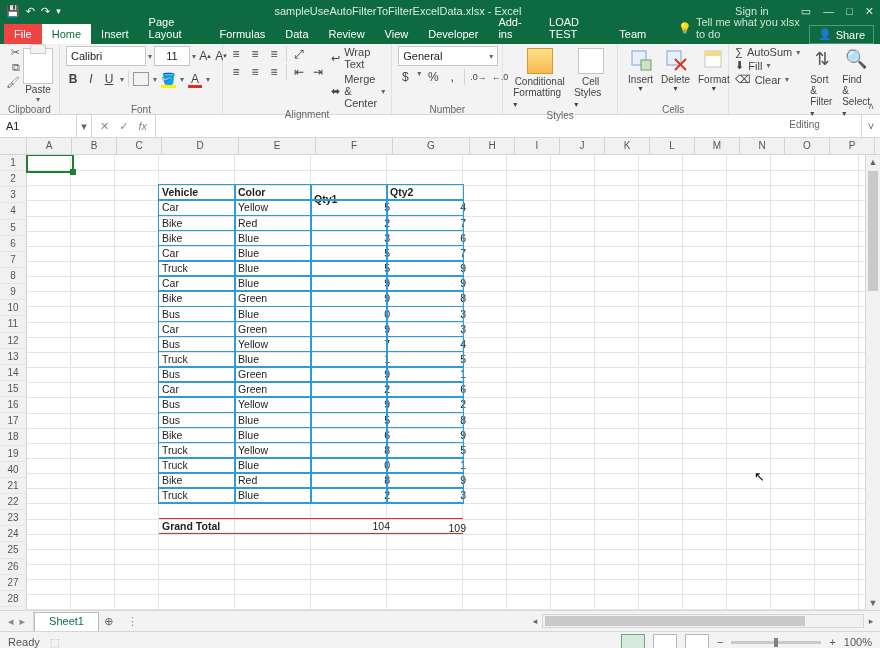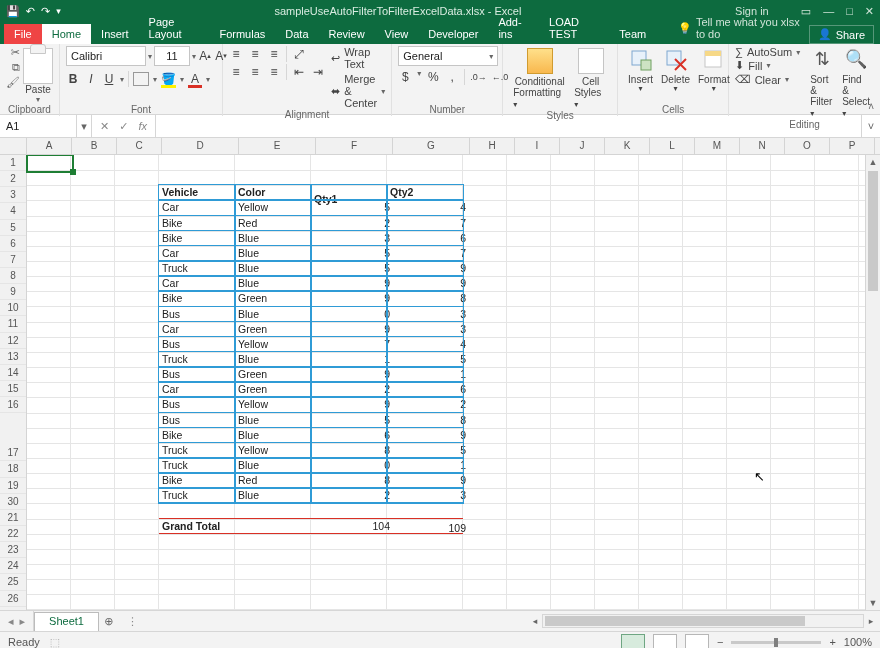--- a/index.html
+++ b/index.html
@@ -366,24 +366,24 @@
         <div class="rh" style="height: 15.15px; line-height: 15.15px;">7</div>
         <div class="rh" style="height: 15.15px; line-height: 15.15px;">8</div>
         <div class="rh" style="height: 15.15px; line-height: 15.15px;">9</div>
         <div class="rh" style="height: 15.15px; line-height: 15.15px;">10</div>
         <div class="rh" style="height: 15.15px; line-height: 15.15px;">11</div>
         <div class="rh" style="height: 15.15px; line-height: 15.15px;">12</div>
         <div class="rh" style="height: 15.15px; line-height: 15.15px;">13</div>
         <div class="rh" style="height: 15.15px; line-height: 15.15px;">14</div>
         <div class="rh" style="height: 15.15px; line-height: 15.15px;">15</div>
         <div class="rh" style="height: 15.15px; line-height: 15.15px;">16</div>
-        <div class="rh" style="height: 15.15px; line-height: 15.15px; margin-top: 32px;">17</div>
+        <div class="rh" style="height: 15.15px; line-height: 15.15px;">17</div>
         <div class="rh" style="height: 15.15px; line-height: 15.15px;">18</div>
         <div class="rh" style="height: 15.15px; line-height: 15.15px;">19</div>
-        <div class="rh" style="height: 15.15px; line-height: 15.15px;">30</div>
+        <div class="rh" style="height: 15.15px; line-height: 15.15px;">40</div>
         <div class="rh" style="height: 15.15px; line-height: 15.15px;">21</div>
         <div class="rh" style="height: 15.15px; line-height: 15.15px;">22</div>
         <div class="rh" style="height: 15.15px; line-height: 15.15px;">23</div>
         <div class="rh" style="height: 15.15px; line-height: 15.15px;">24</div>
         <div class="rh" style="height: 15.15px; line-height: 15.15px;">25</div>
         <div class="rh" style="height: 15.15px; line-height: 15.15px;">26</div>
         <div class="rh" style="height: 15.15px; line-height: 15.15px;">27</div>
         <div class="rh" style="height: 15.15px; line-height: 15.15px;">28</div>
         <div class="rh" style="height: 15.15px; line-height: 15.15px;">29</div>
       </div>

